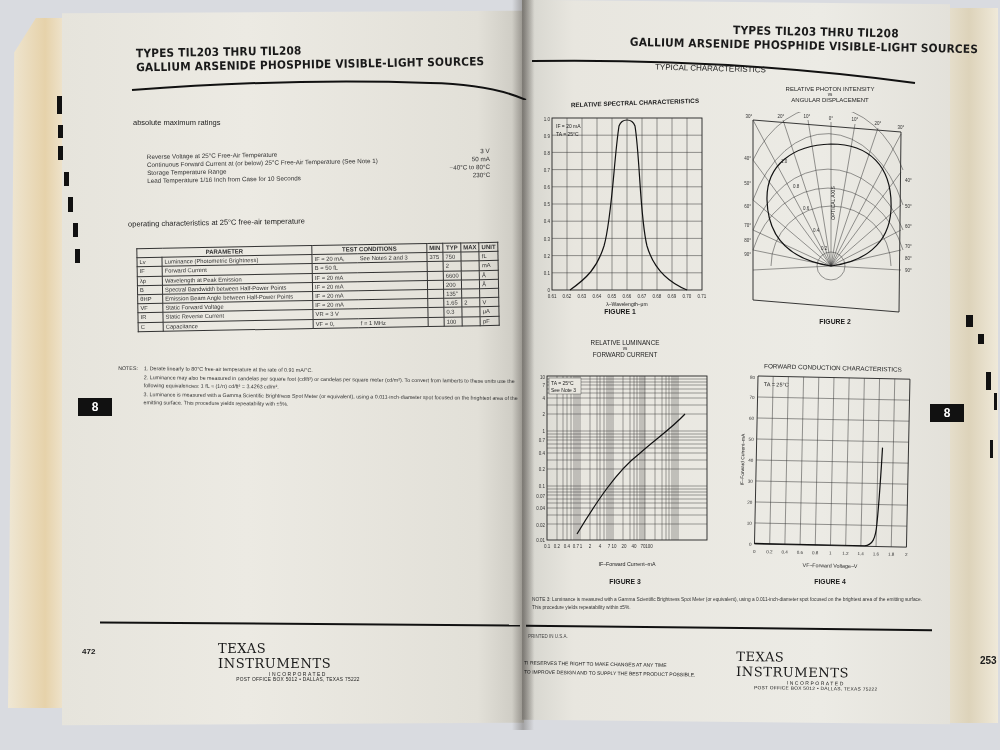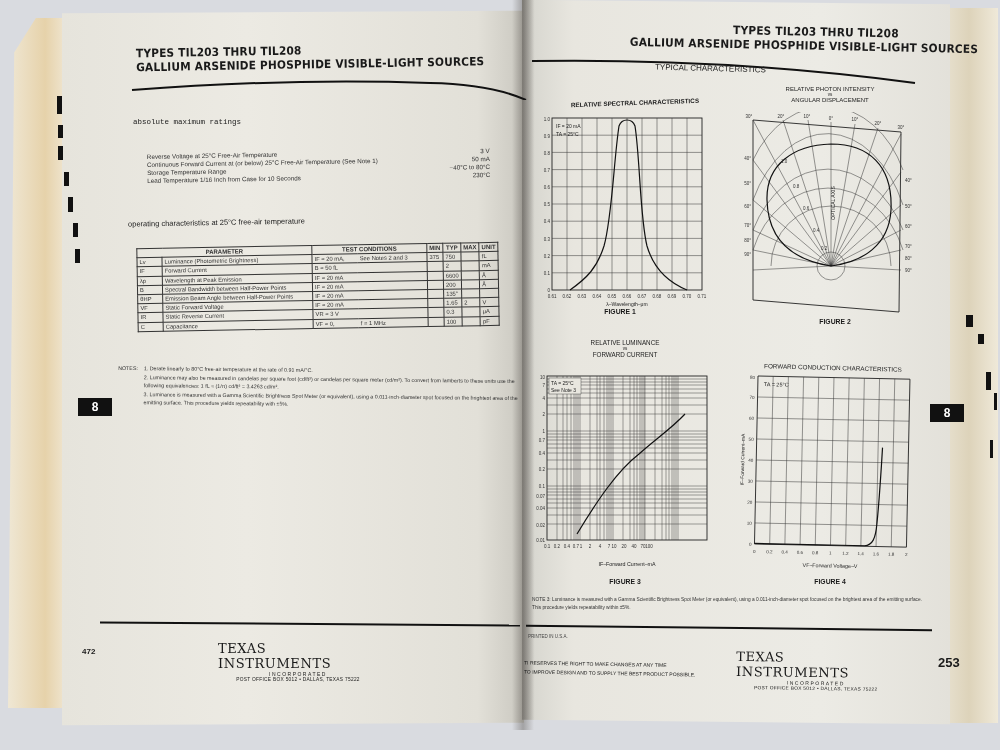--- a/index.html
+++ b/index.html
@@ -58,21 +58,21 @@
   </div>
 
 <div class="abs" style="left:136px;top:43px;transform:rotate(-1deg);">
   <div class="title">TYPES TIL203 THRU TIL208</div>
   <div class="title">GALLIUM ARSENIDE PHOSPHIDE VISIBLE-LIGHT SOURCES</div>
 </div>
 <svg class="abs" style="left:130px;top:70px;" width="400" height="30">
   <path d="M2 20 Q 160 8 300 13 Q 360 14 396 30" stroke="#111" stroke-width="2" fill="none"></path>
 </svg>
 
-<div class="abs label" style="left:133px;top:118px;font-family:Liberation Mono, monospace;">absolute maximum ratings</div>
+<div class="abs label" style="left:133px;top:118px;">absolute maximum ratings</div>
 
 <div class="abs" style="left:147px;top:150px;width:343px;transform:rotate(-1deg);">
   <div class="small" style="display:flex;justify-content:space-between;">
       <span>Reverse Voltage at 25°C Free-Air Temperature</span>
       <span>3 V</span>
     </div>
   <div class="small" style="display:flex;justify-content:space-between;">
       <span>Continuous Forward Current at (or below) 25°C Free-Air Temperature (See Note 1)</span>
       <span>50 mA</span>
     </div>
@@ -506,13 +506,13 @@
 <div class="abs" style="left:528px;top:634px;font-size:4.5px;color:#444;">PRINTED IN U.S.A.</div>
 <div class="abs" style="left:524px;top:660px;font-size:5px;line-height:9px;font-family:'Liberation Sans Narrow','Liberation Sans',sans-serif;transform:rotate(1deg);">
   <div>TI RESERVES THE RIGHT TO MAKE CHANGES AT ANY TIME</div>
   <div>TO IMPROVE DESIGN AND TO SUPPLY THE BEST PRODUCT POSSIBLE.</div>
 </div>
 <div class="abs" style="left:736px;top:650px;width:160px;transform:rotate(0.8deg);">
   <div class="ti-name">TEXAS INSTRUMENTS</div>
   <div class="ti-inc">INCORPORATED</div>
   <div class="ti-addr">POST OFFICE BOX 5012 • DALLAS, TEXAS 75222</div>
 </div>
-<div class="abs" style="left:938px;top:655px;font-size:13px;font-weight:bold;">253</div>
+<div class="abs" style="left:980px;top:655px;font-size:10px;font-weight:bold;">253</div>
 
 </body></html>

